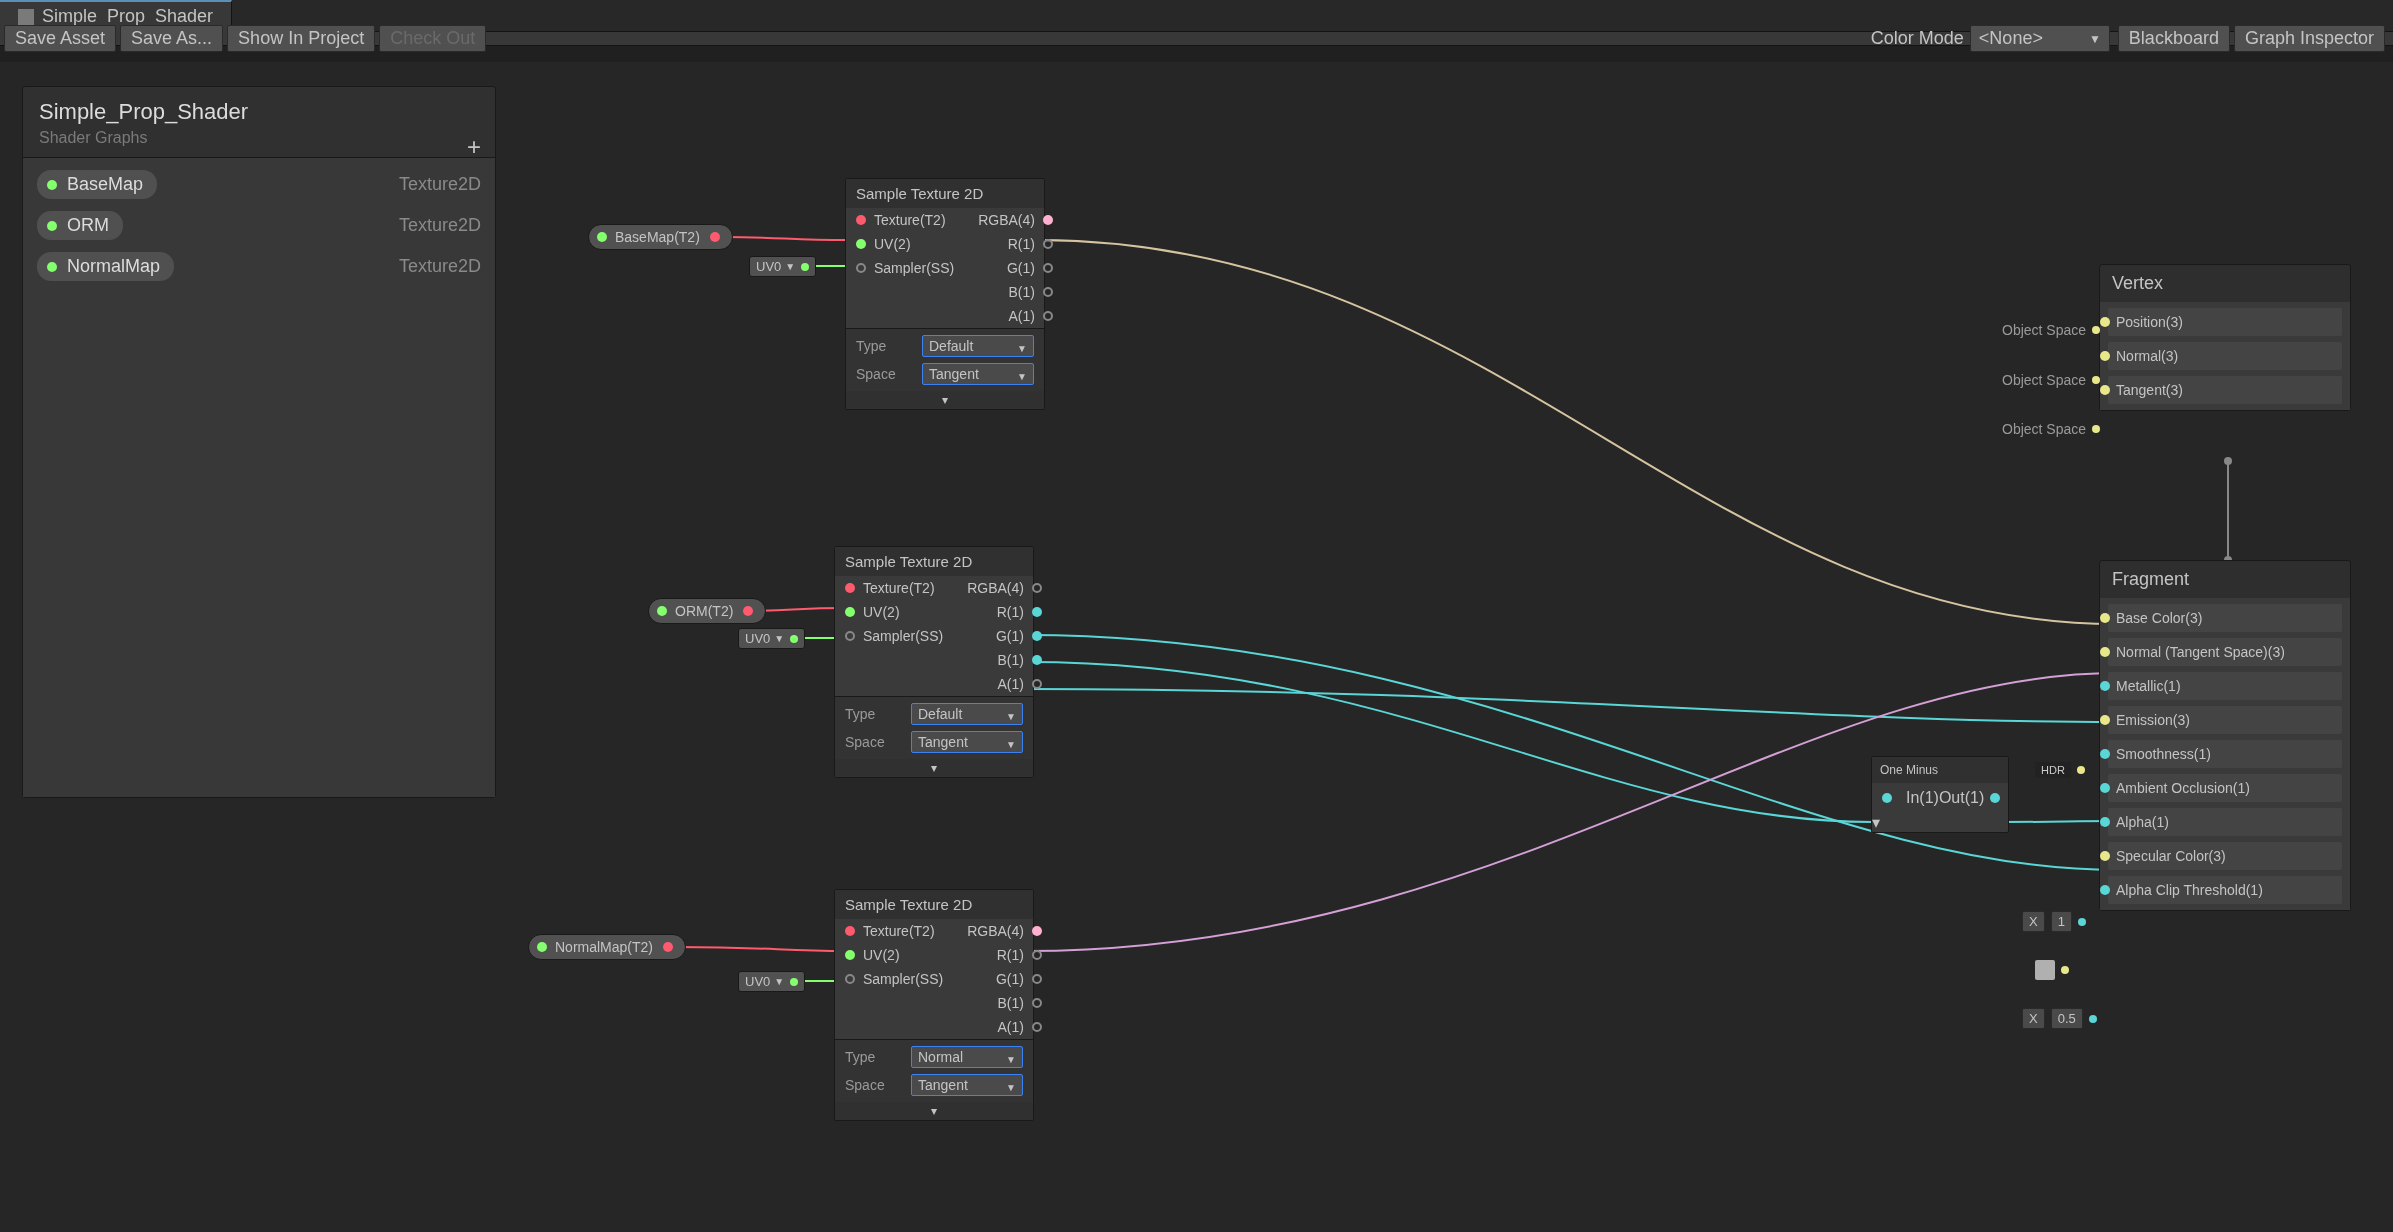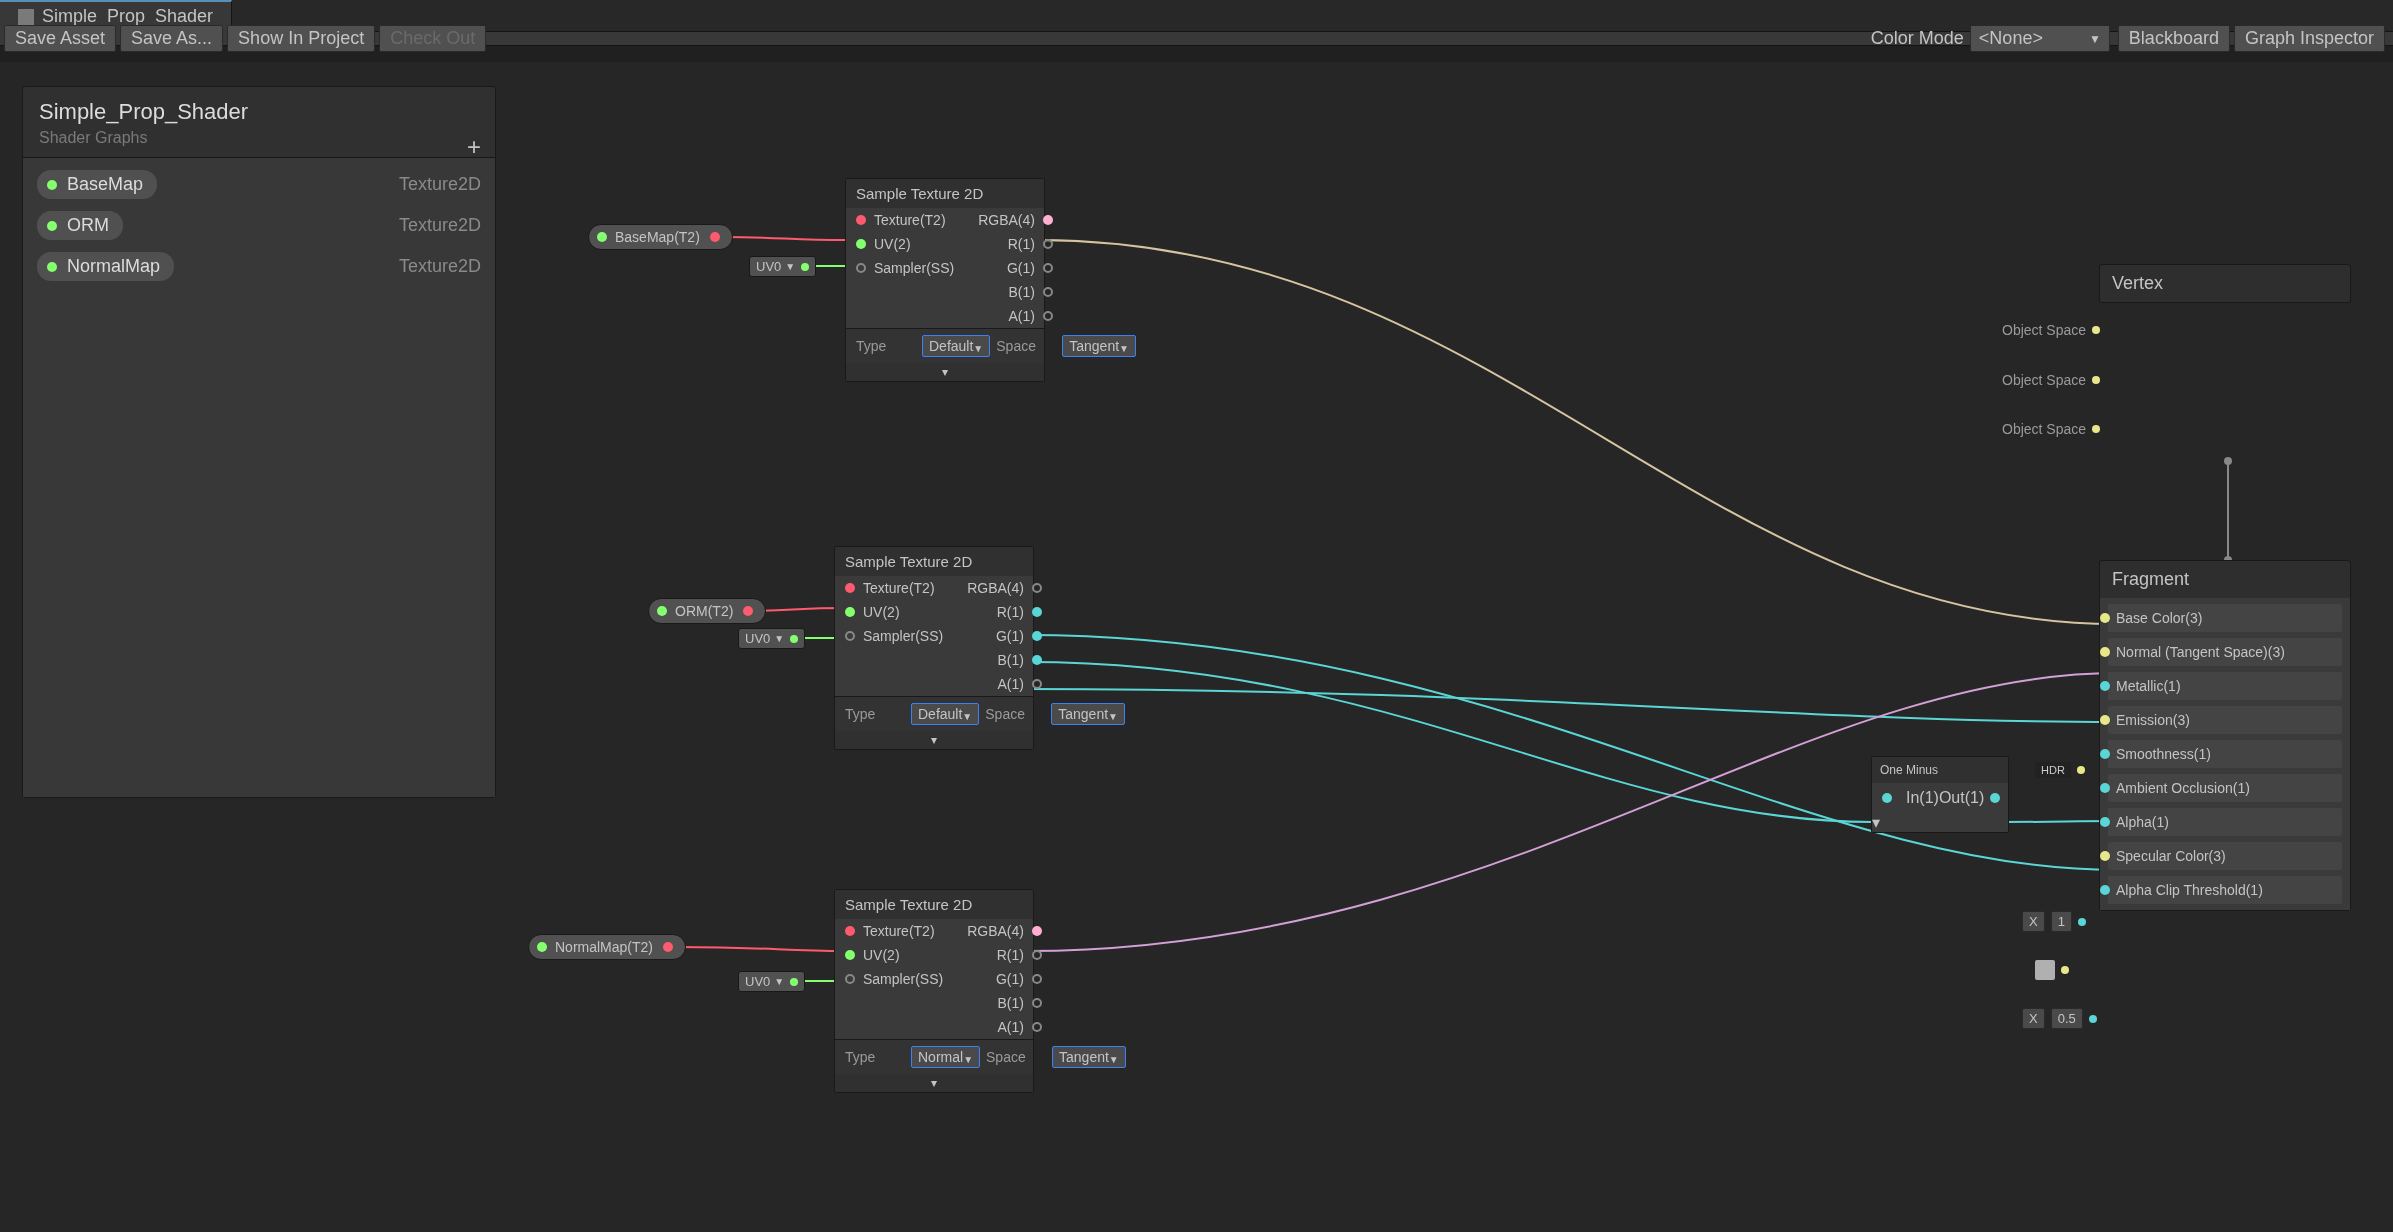--- a/index.html
+++ b/index.html
@@ -44,21 +44,21 @@
 .port.out { margin-left:8px; }
 .port.empty { background:transparent; border:2px solid #888; }
 .port.red { background:#ff5a6e; }
 .port.green { background:#84ff6e; }
 .port.teal { background:#5ad6d6; }
 .port.pink { background:#ffb0d0; }
 .srow { display:grid; grid-template-columns:1fr 1fr; gap:4px; }
 .scol { display:flex; flex-direction:column; }
 .scol .row { justify-content:flex-start; }
 .scol.right .row { justify-content:flex-end; }
-.node .foot { background:#333; border-top:1px solid #191919; padding:6px 10px; display:flex; flex-direction:row; gap:6px; }
+.node .foot { background:#333; border-top:1px solid #191919; padding:6px 10px; display:flex; flex-direction:column; gap:6px; }
 .node .fline { display:flex; align-items:center; font-size:14px; }
 .node .fline .flbl { width:60px; color:#9a9a9a; }
 .node .fline .fdd { flex:1; display:flex; align-items:flex-end; justify-content:space-between; background:#4a4a4a; border:1px solid #3b82f6; border-radius:2px; padding:2px 6px;margin-left:6px; }
 .node .fline .fdd .arw { font-size:10px; }
 .node .chev { text-align:center; background:#303030; padding:2px; font-size:12px; }
 
 
 .cap { position:absolute; display:inline-flex; align-items:center; background:#515151; border:1px solid #191919; border-radius:16px; padding:4px 12px 4px 8px; font-size:14px; color:#c4c4c4; }
 .cap .cport { width:10px; height:10px; border-radius:50%; margin-right:8px; }
 .cap .oport { width:10px; height:10px; border-radius:50%; margin-left:10px; }
@@ -392,20 +392,34 @@
       <span style="display:flex;align-items:center">
           <span>Out(1)</span>
           <span class="port out teal" style="margin-left:6px"></span>
         </span>
     </div>
     <div class="chev">▾</div>
   </div>
 
   <div class="stack" style="left:2099px;top:202px">
     <div class="shd">Vertex</div>
+    <div class="sbody">
+      <div class="srw">
+          <span class="sport" style="background:#e8e88a"></span>
+          <span class="slabel">Position(3)</span>
+        </div>
+      <div class="srw">
+          <span class="sport" style="background:#e8e88a"></span>
+          <span class="slabel">Normal(3)</span>
+        </div>
+      <div class="srw">
+          <span class="sport" style="background:#e8e88a"></span>
+          <span class="slabel">Tangent(3)</span>
+        </div>
+    </div>
   </div>
   <div class="pre" style="left:2002px;top:260px">
       <span>Object Space</span>
       <span class="pdot"></span>
     </div>
   <div class="pre" style="left:2002px;top:310px">
       <span>Object Space</span>
       <span class="pdot"></span>
     </div>
   <div class="pre" style="left:2002px;top:359px">

